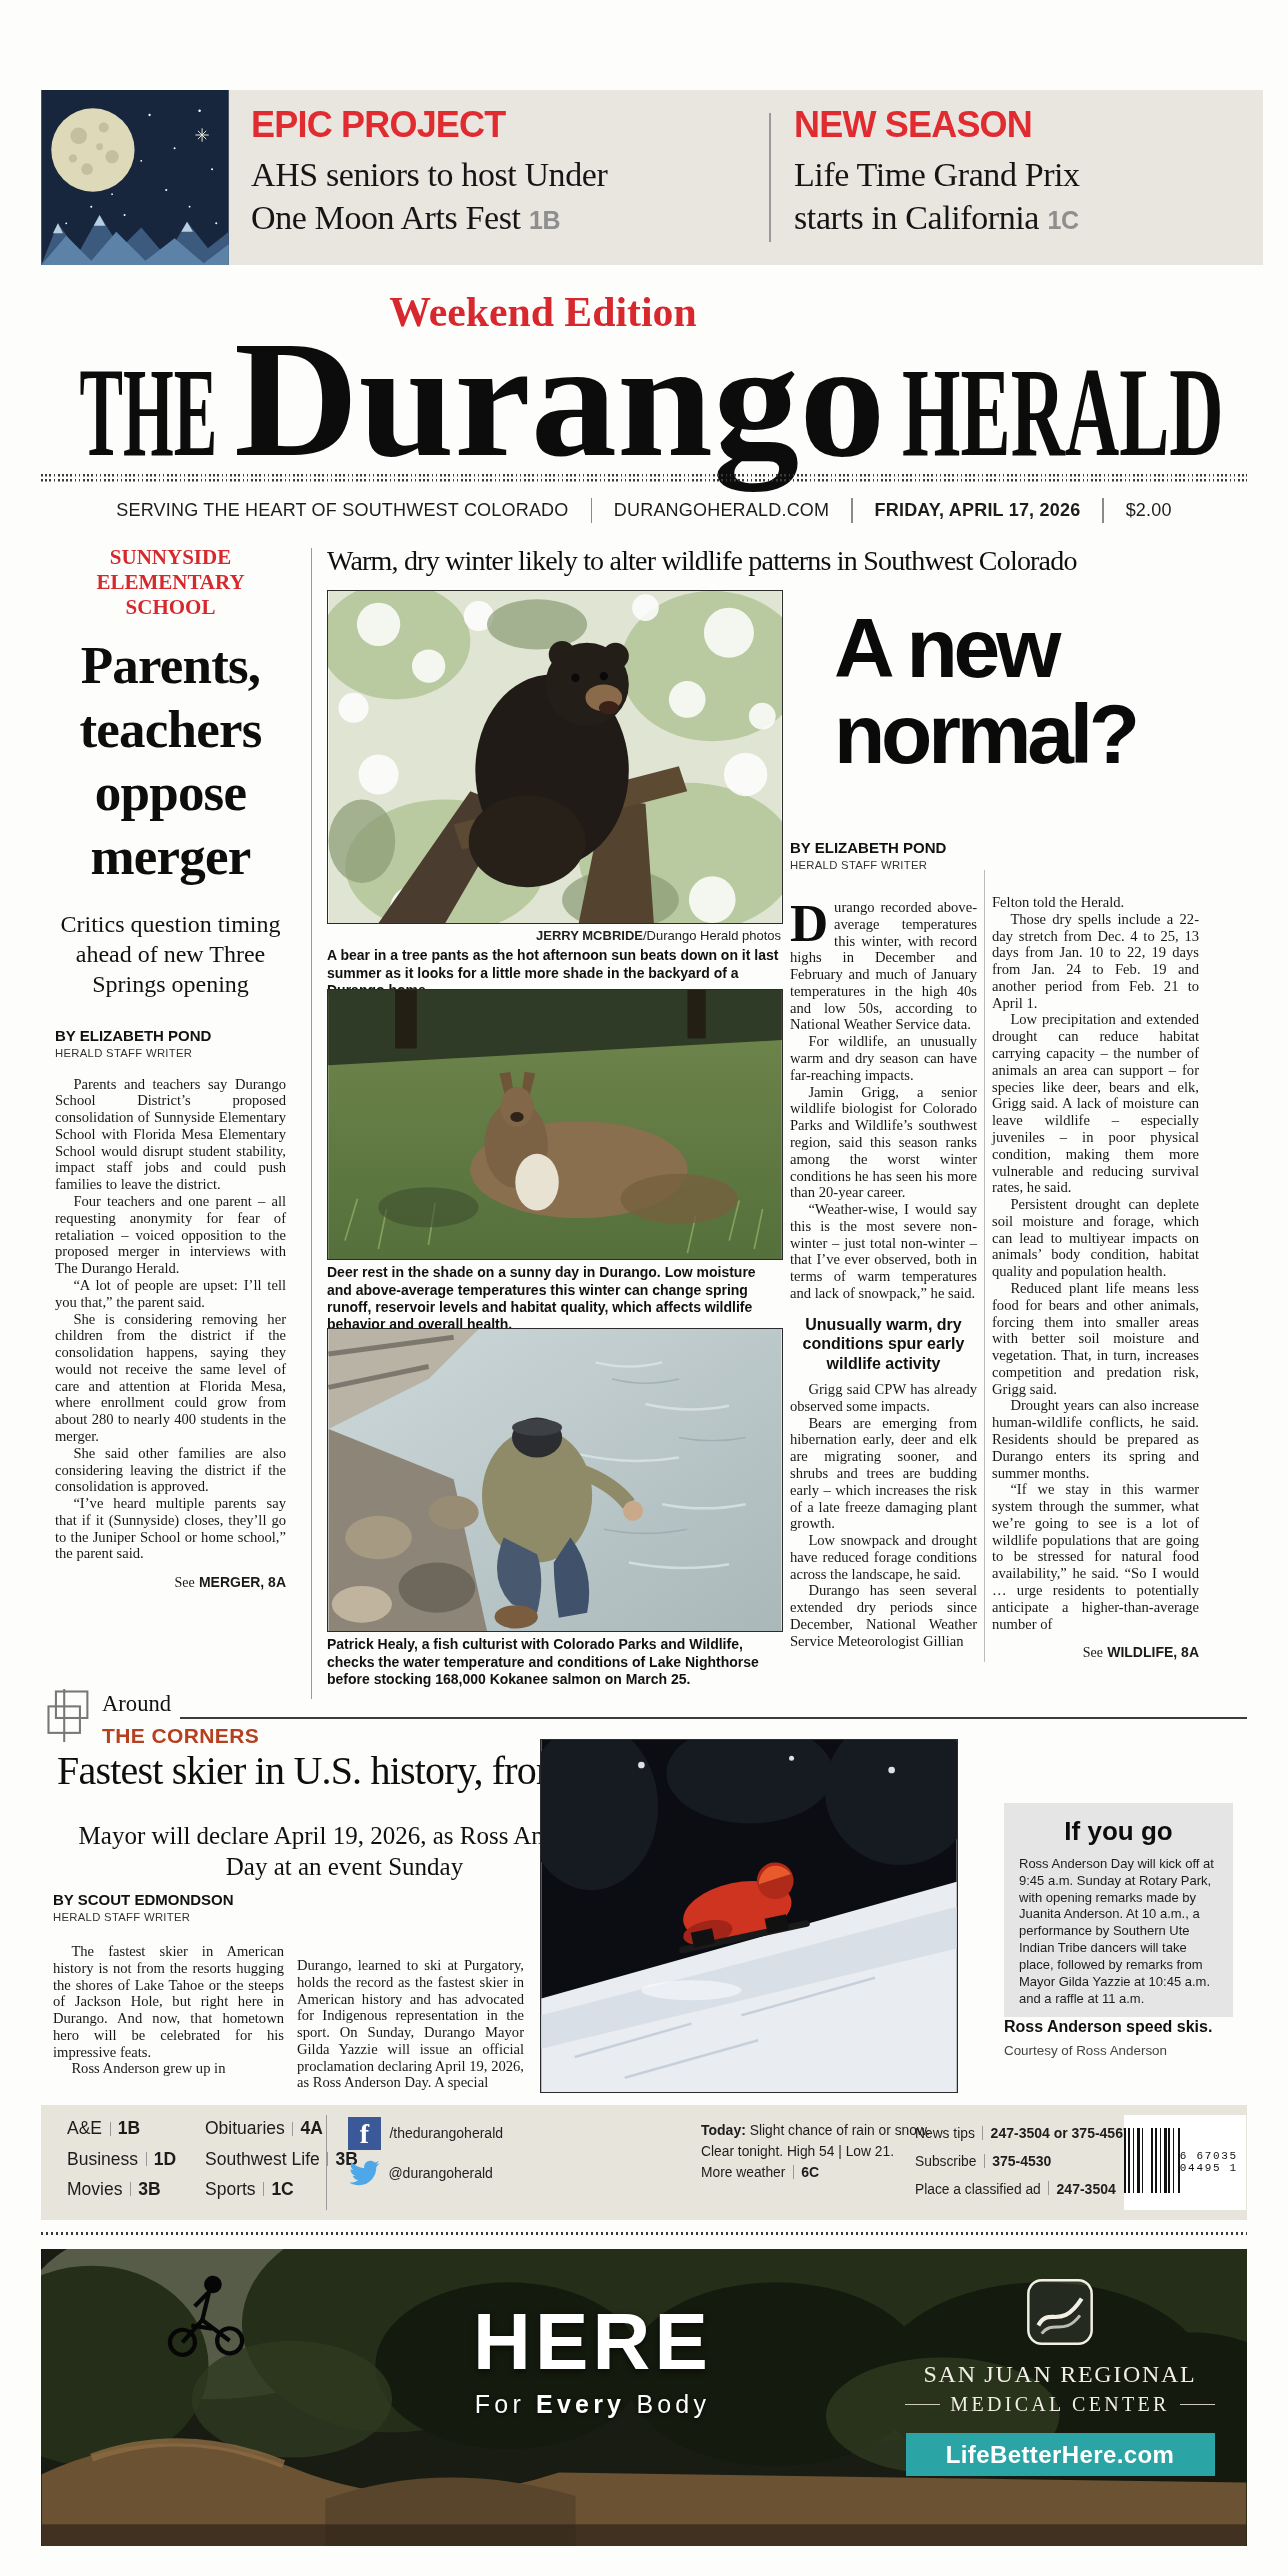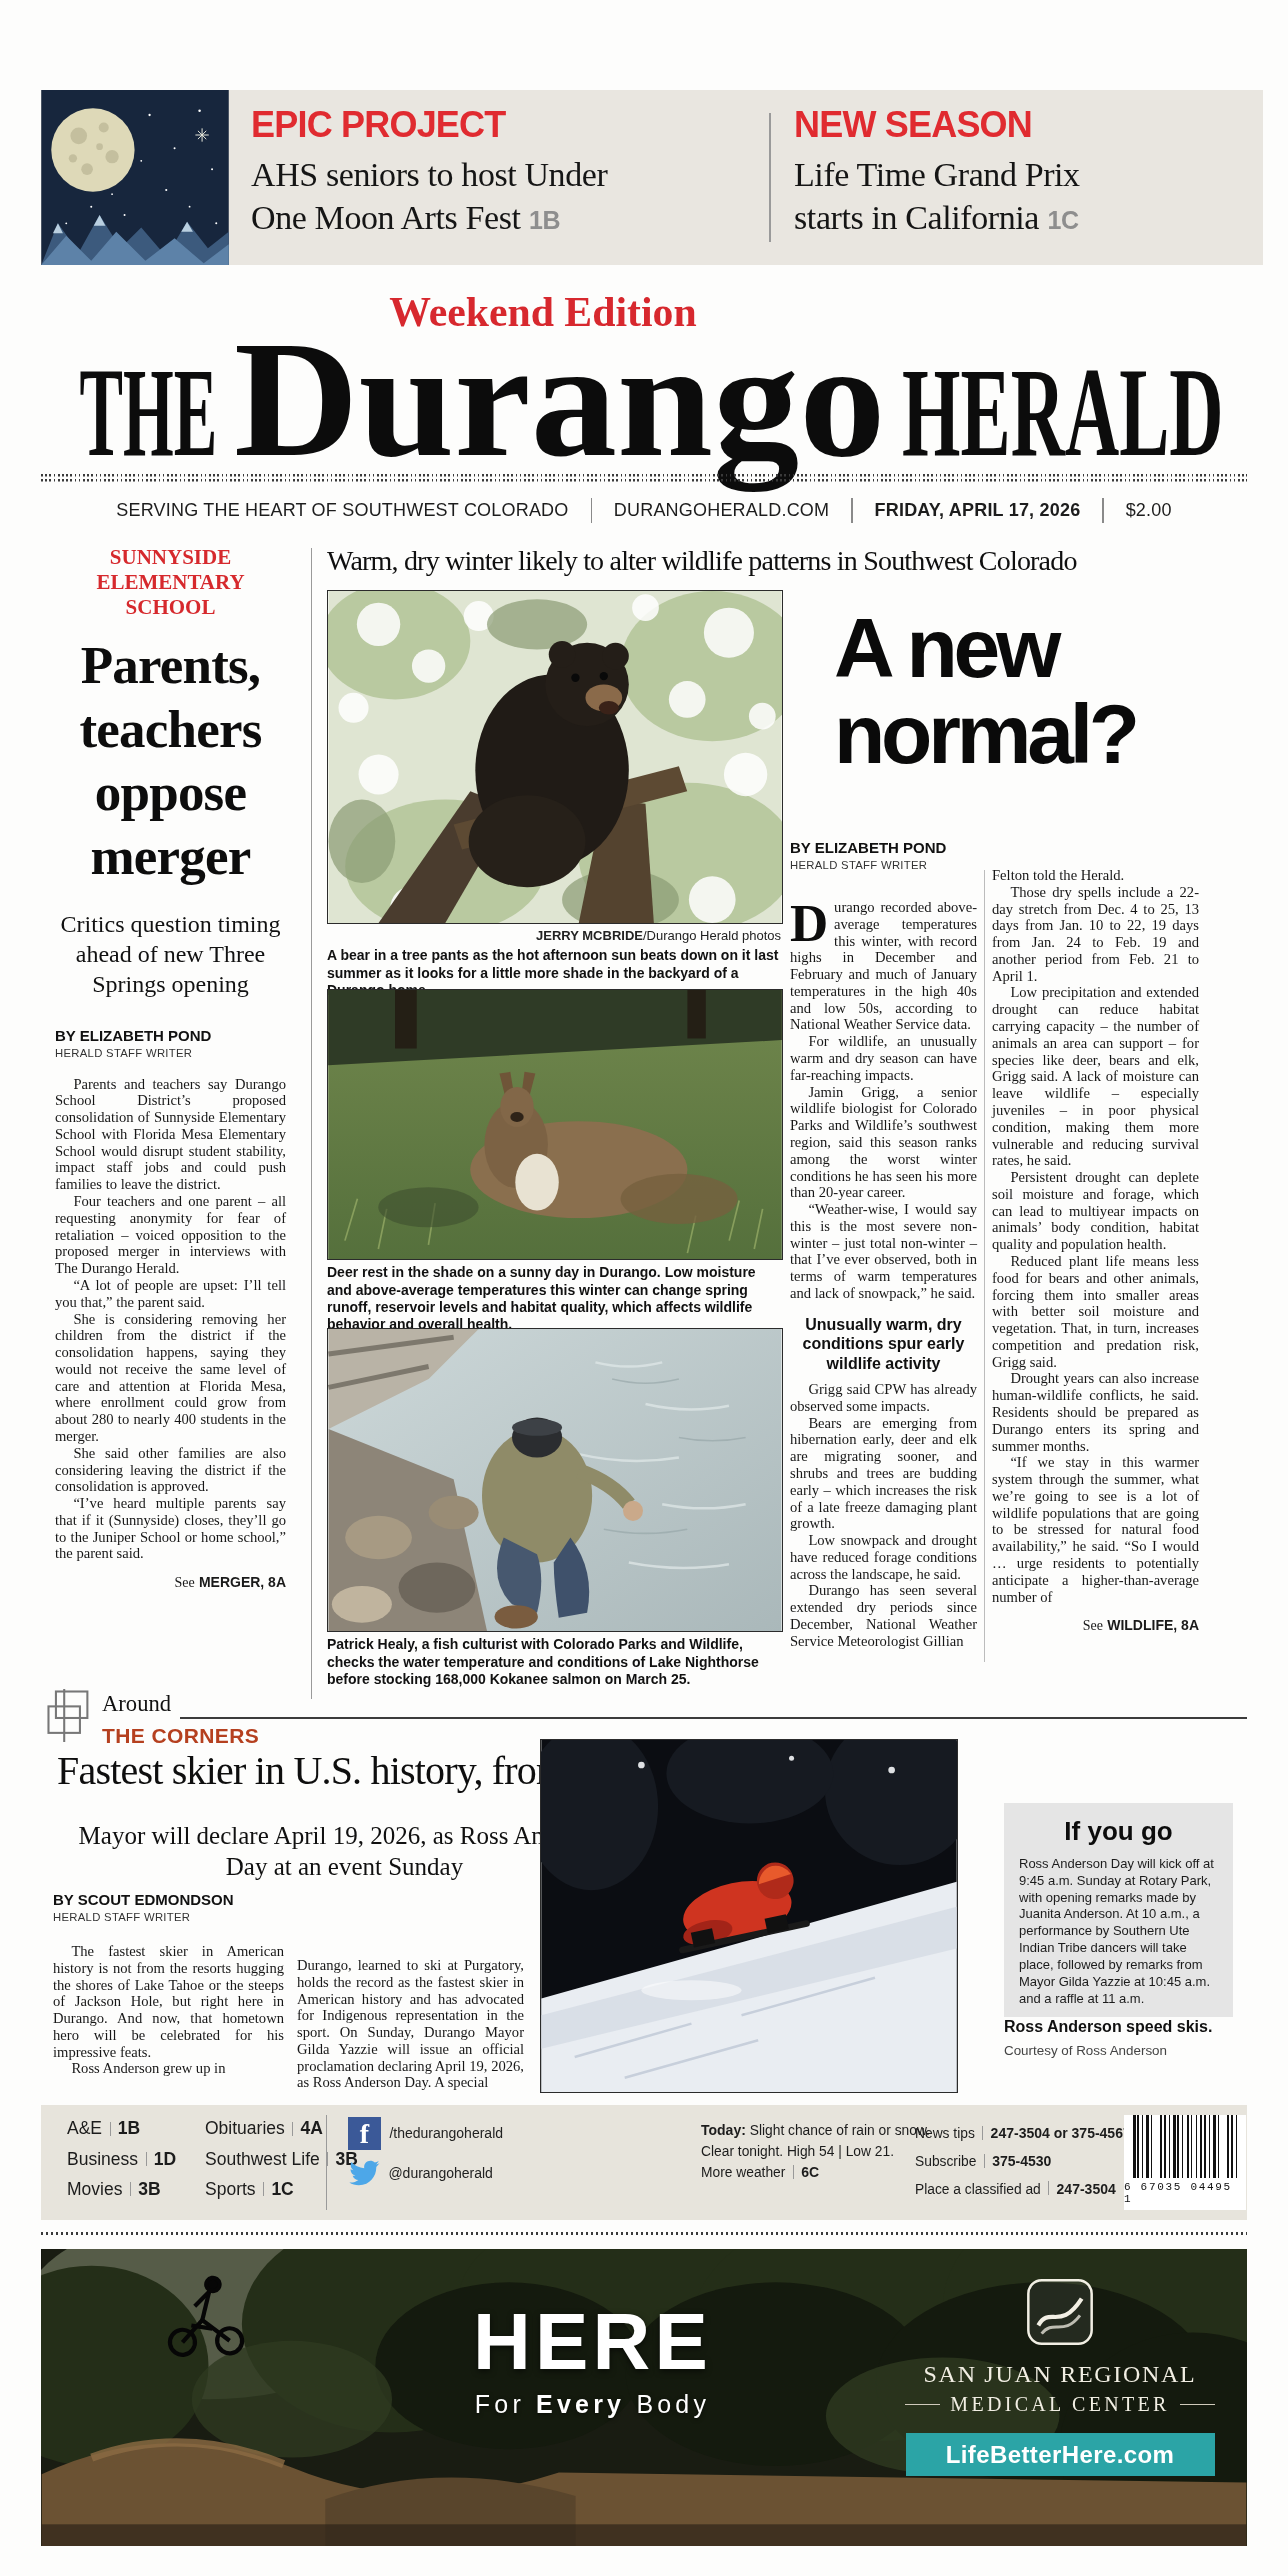--- a/index.html
+++ b/index.html
@@ -53,21 +53,21 @@
   .vrule1{left:311px;top:548px;width:0.8px;height:1151px;background:#9a9a9a;}
 
   
   .wl-strap{left:327px;top:545px;width:923px;font:28px "Liberation Serif",serif;color:#0f0f0f;letter-spacing:-0.8px;white-space:nowrap;}
   .fig-bear{left:327px;top:590px;width:454px;}
   .fig-deer{left:327px;top:989px;width:454px;}
   .fig-fish{left:327px;top:1328px;width:454px;}
   .ann-headline{left:834px;top:606px;width:422px;font:bold 84px/1.02 "Liberation Sans",sans-serif;letter-spacing:-4.2px;color:#0a0a0a;}
   .ann-byline{left:790px;top:839px;}
   .wl-col1{left:790px;top:899px;width:187px;}
-  .wl-col2{left:992px;top:867px;width:207px;}
+  .wl-col2{left:992px;top:894px;width:207px;}
   .vrule2{left:984px;top:870px;width:0.8px;height:792px;background:#bcbcbc;}
   .dropcap{float:left;font:bold 53px/0.82 "Liberation Serif",serif;padding:3.3px 5.8px 0 0;color:#0d0d0d;}
   .wl-subhead{font:bold 16px/1.2 "Liberation Sans",sans-serif;text-align:center;margin:13.4px 0 8.4px;color:#101010;}
 
   
   .corners-icon{left:46px;top:1689px;}
   .corners-around{left:102px;top:1691px;font:22.6px "Liberation Serif",serif;color:#111;}
   .corners-line{left:180px;top:1717px;width:1067px;height:1.7px;background:#3c3c3c;}
   .corners-the{left:102px;top:1724px;font:bold 21px "Liberation Sans",sans-serif;color:#b5401f;letter-spacing:0.4px;}
 
@@ -91,21 +91,21 @@
   .ix-row{font:17.5px "Liberation Sans",sans-serif;color:#1c1c1c;margin-bottom:9.2px;white-space:nowrap;}
   .ix-row b{font-size:17.5px;}
   .ix-sep{display:inline-block;width:0.8px;height:14px;background:#999;margin:0 7.5px;vertical-align:-1.7px;}
   .ix-div{position:absolute;top:10px;width:1.3px;height:95px;background:#9a9a9a;}
   .ix-social{position:absolute;left:307px;top:11.7px;}
   .social-row{display:flex;align-items:center;gap:8.4px;margin-bottom:10px;font:14px "Liberation Sans",sans-serif;color:#222;}
   .fb-badge{width:33px;height:33px;background:#3b5998;color:#fff;font:bold 28px/33px "Liberation Serif",serif;text-align:center;}
   .ix-weather{position:absolute;left:660px;top:15px;font:13.8px/1.5 "Liberation Sans",sans-serif;color:#1c1c1c;}
   .ix-contact{position:absolute;left:874px;top:15px;font:13.8px/1.95 "Liberation Sans",sans-serif;color:#1c1c1c;white-space:nowrap;}
   .ix-contact b,.ix-weather b{font-size:14px;}
-  .barcode-box{position:absolute;left:1083px;top:10px;width:122px;height:95px;background:#fff;display:flex;flex-direction:column;align-items:center;justify-content:flex-end;padding-bottom:5px;box-sizing:border-box;}
+  .barcode-box{position:absolute;left:1083px;top:10px;width:122px;height:95px;background:#fff;display:flex;align-items:center;justify-content:flex-end;padding-bottom:5px;box-sizing:border-box;}
   .barcode-bars{width:105px;height:65px;background:repeating-linear-gradient(90deg,#111 0 2.5px,#fff 2.5px 4.2px,#111 4.2px 5.8px,#fff 5.8px 9.2px,#111 9.2px 10px,#fff 10px 13.4px);}
   .barcode-digits{font:11px "Liberation Mono",monospace;letter-spacing:1.7px;color:#111;margin-top:3.3px;}
 
   .hatch-bottom{left:41px;top:2232px;width:1206px;height:5px;
     background-image:repeating-linear-gradient(90deg,#3a3a3a 0 2.5px,transparent 2.5px 5px);
     background-size:100% 3.3px;background-repeat:no-repeat;}
 
   
   .ad{left:41px;top:2249px;width:1206px;height:297px;background:#12140d;overflow:hidden;}
   .ad-bg{position:absolute;left:0;top:0;}

